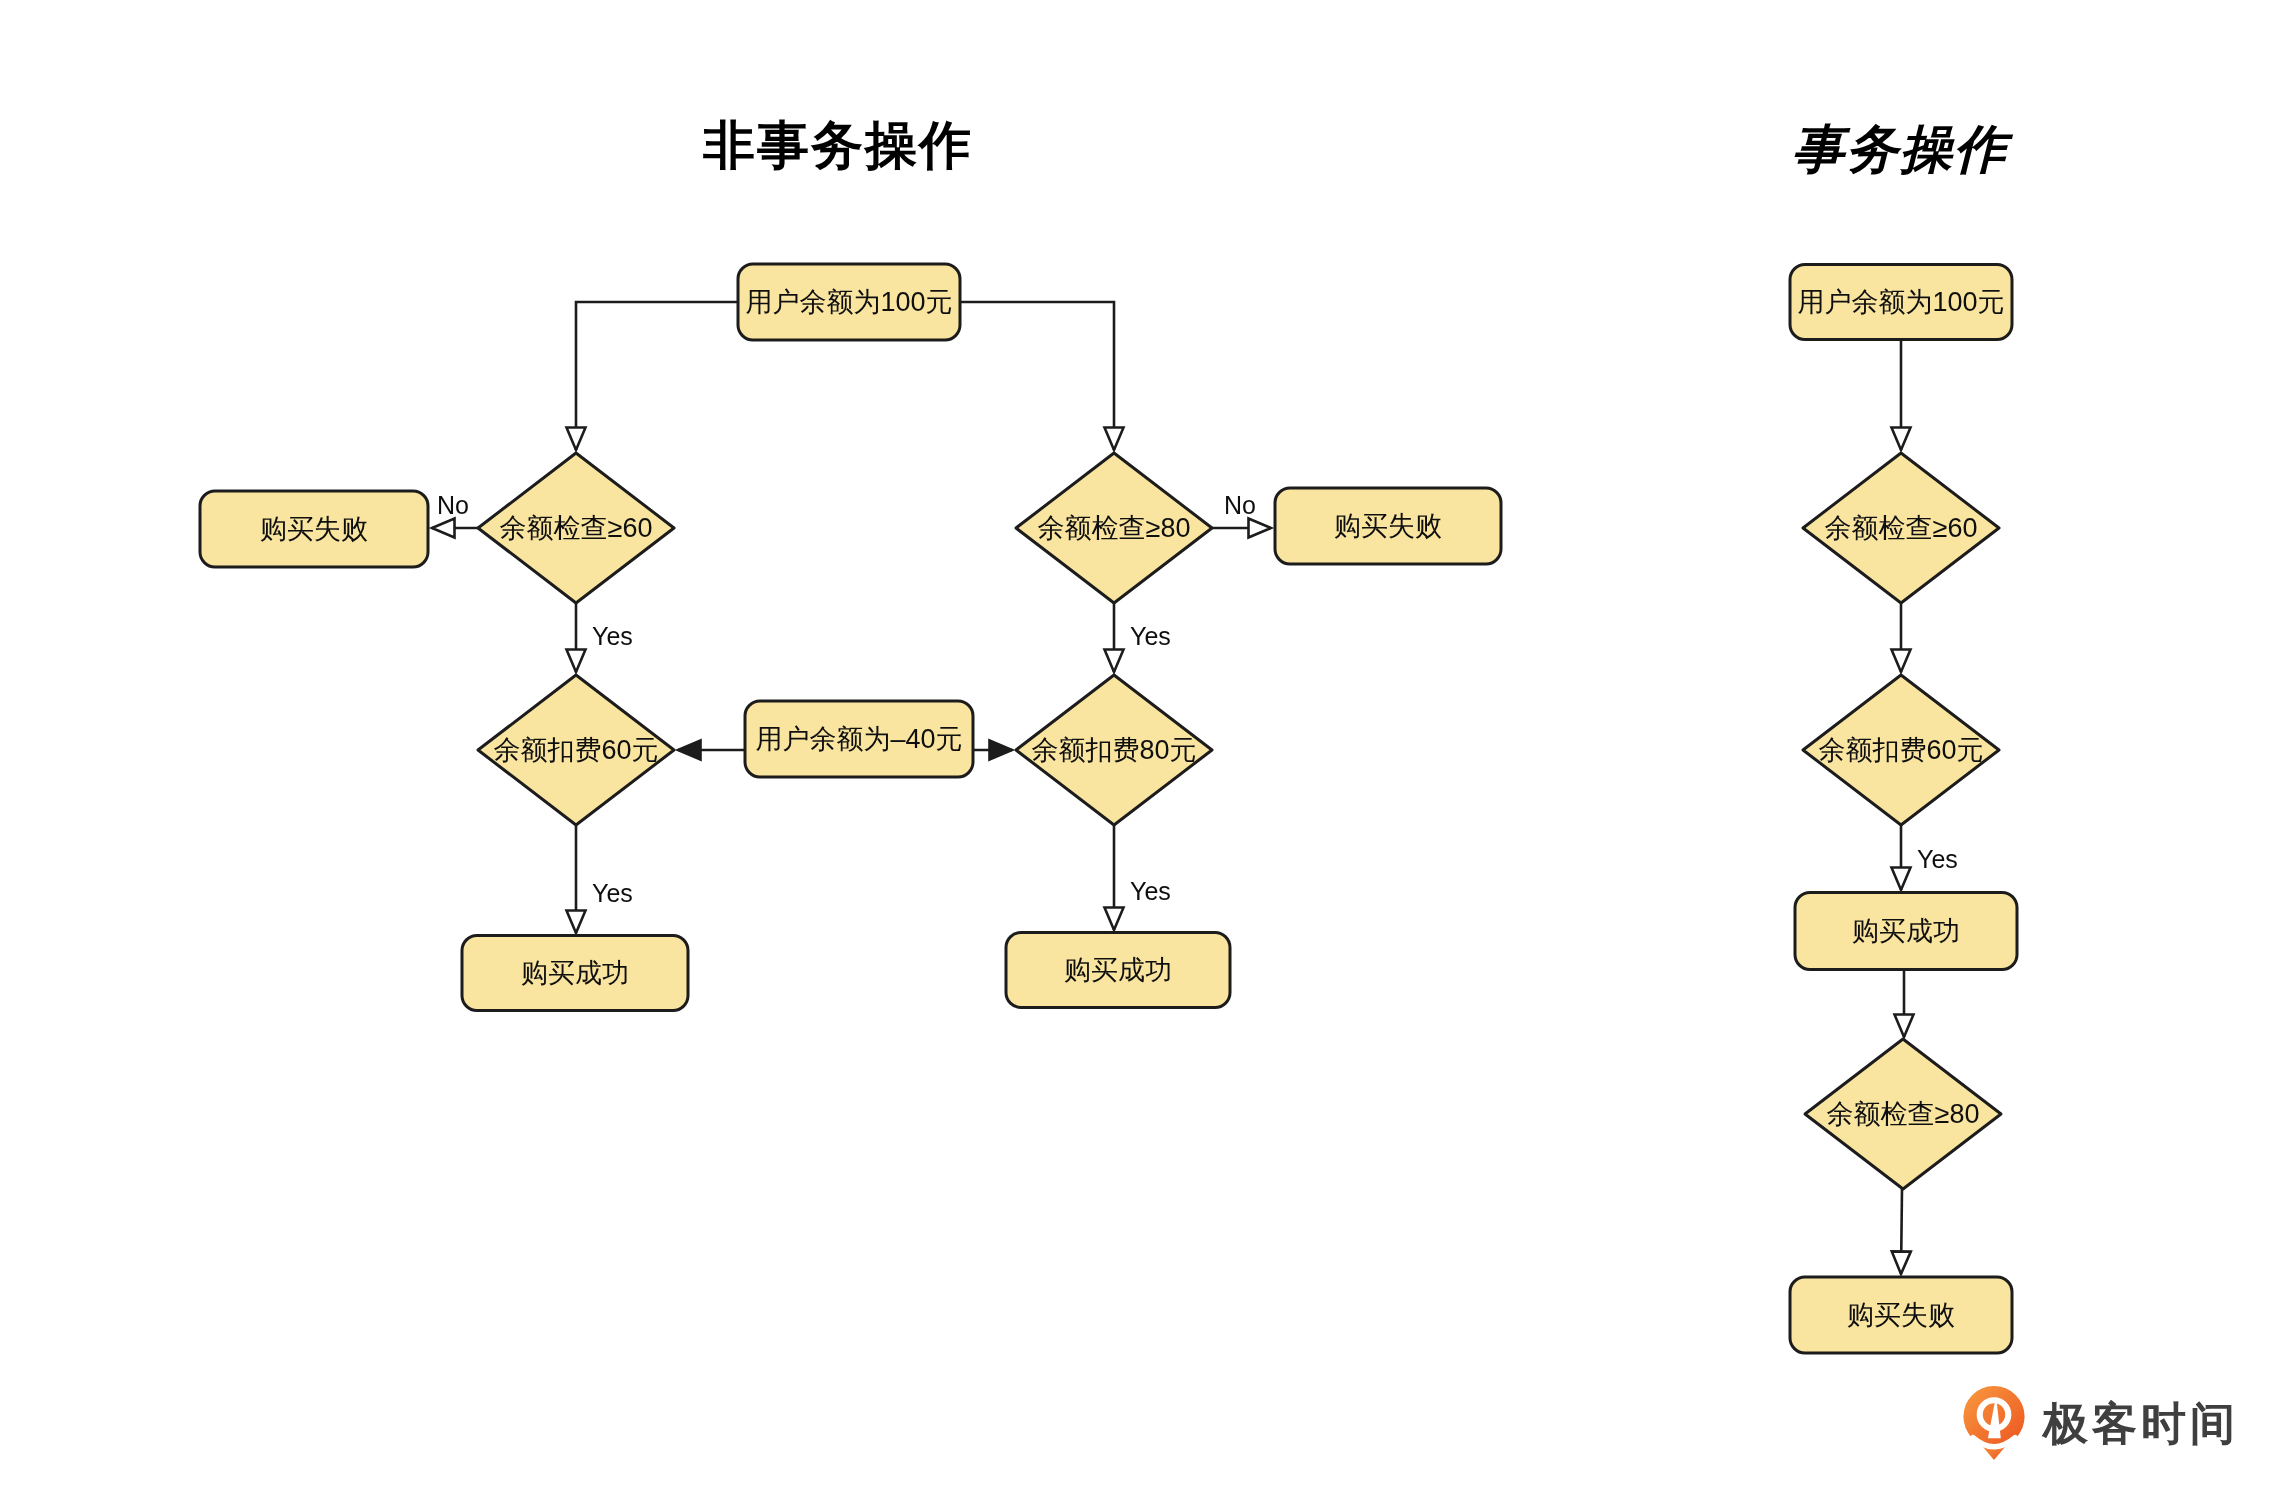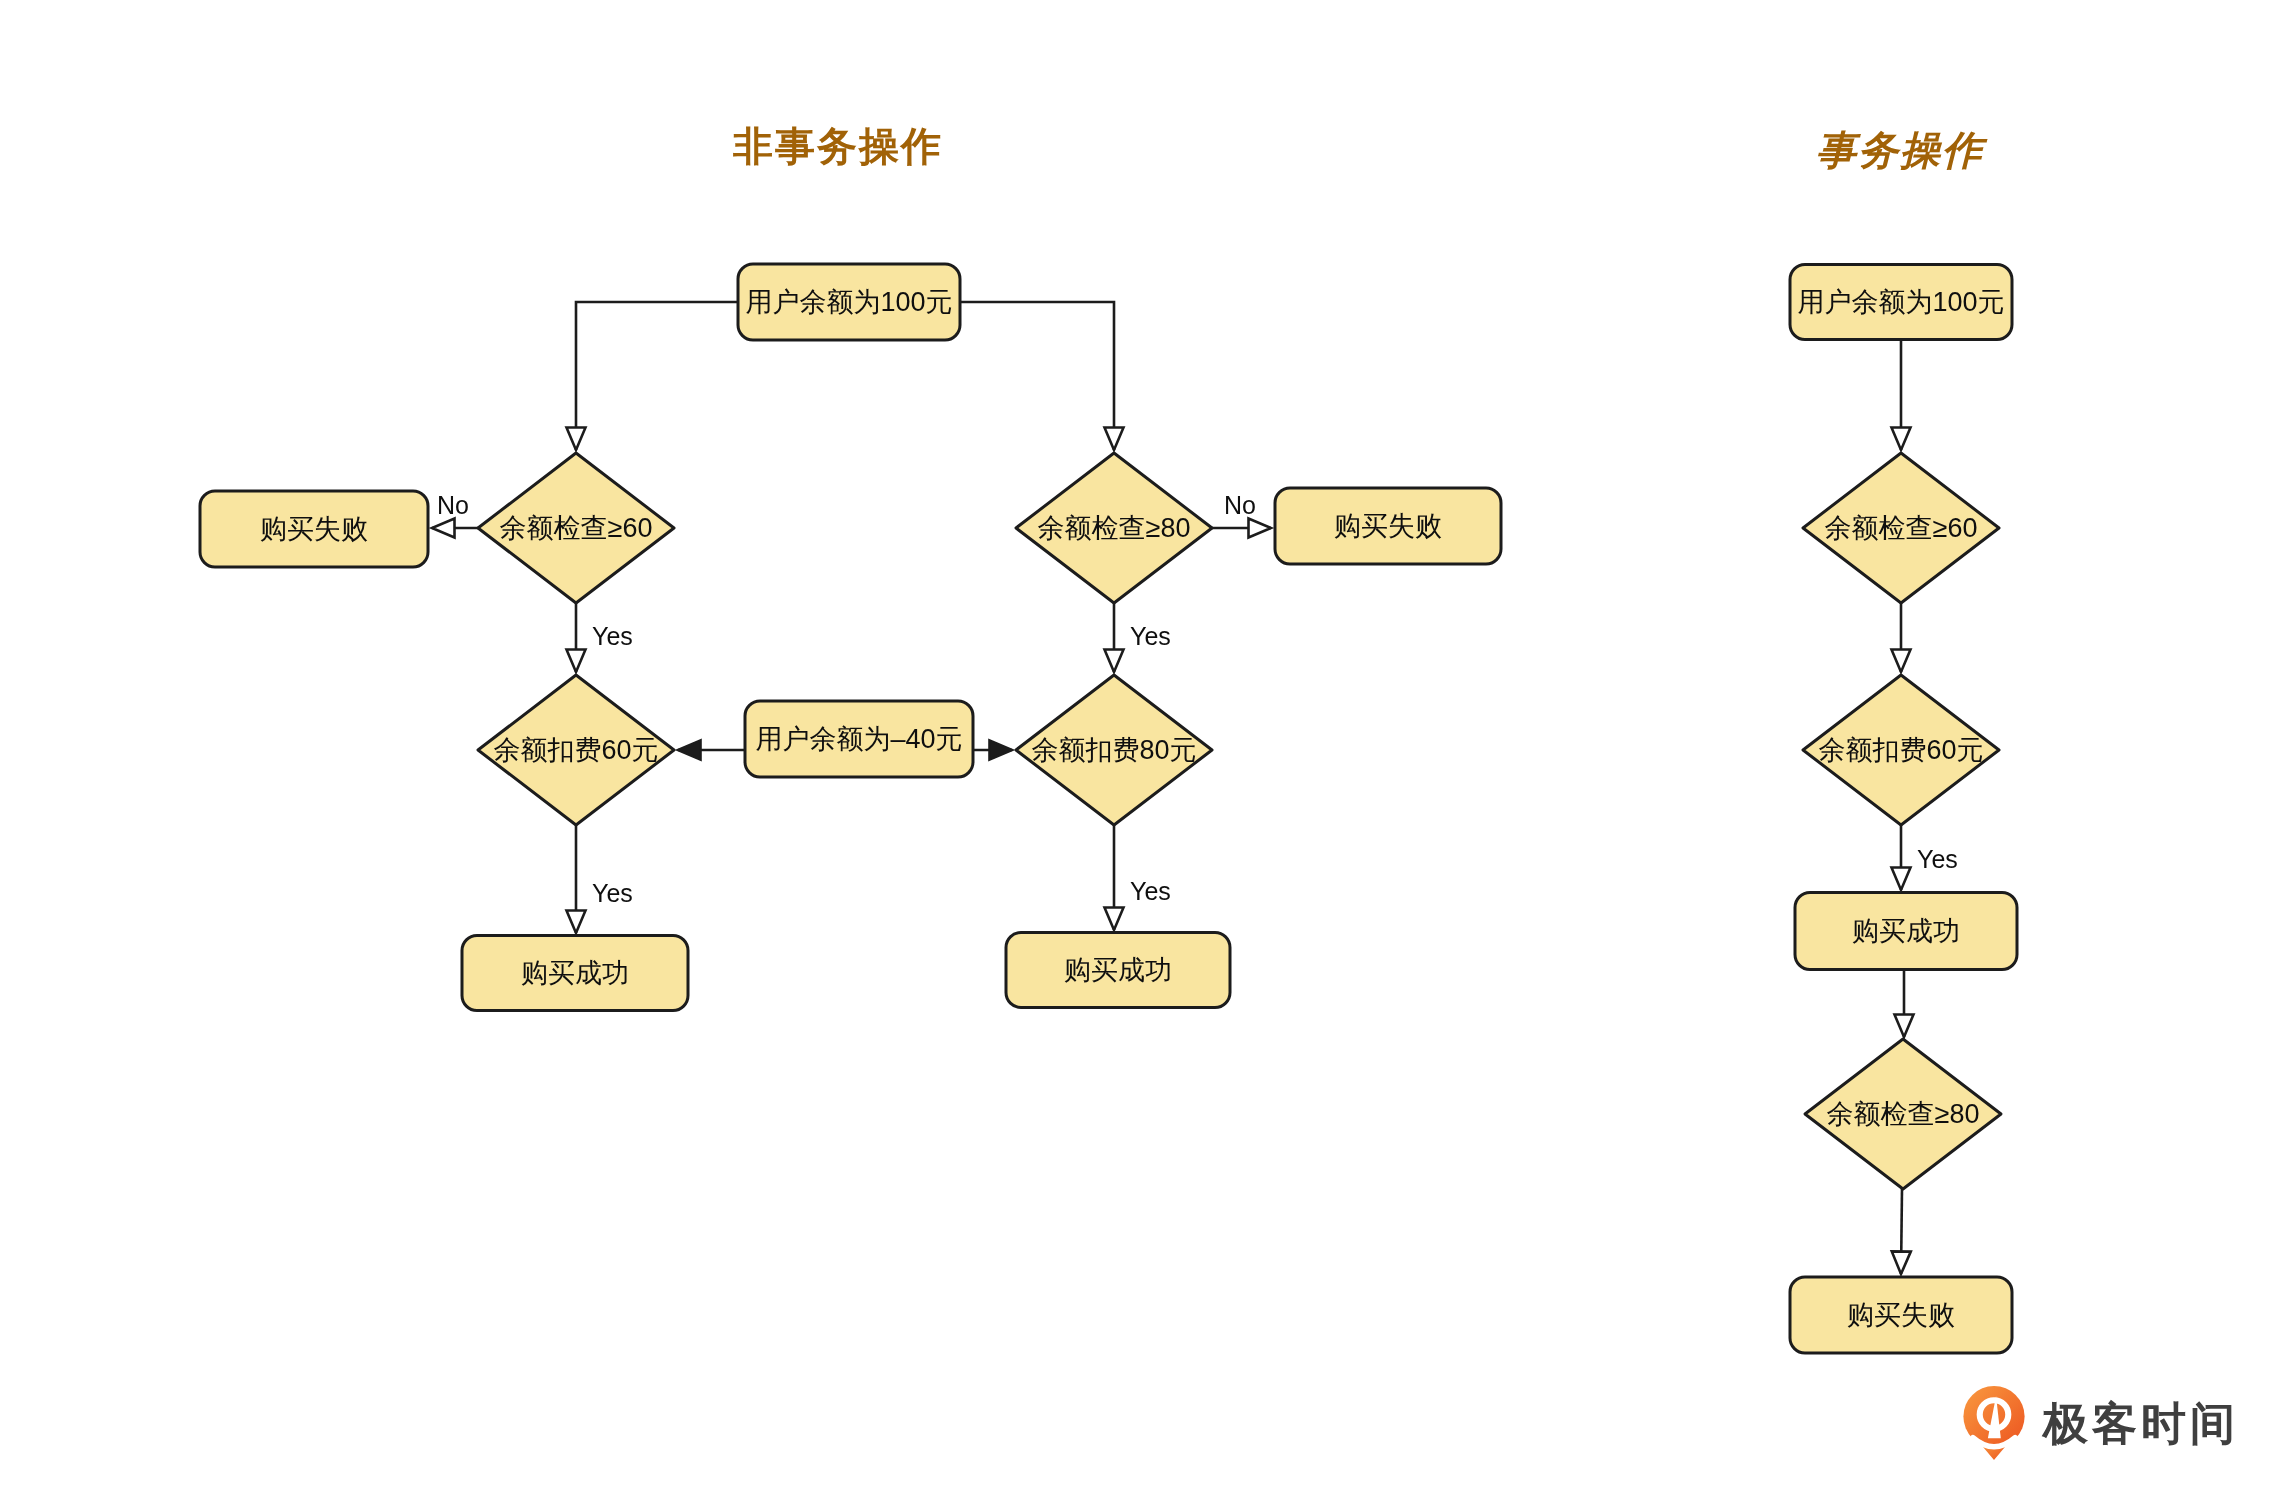--- a/index.html
+++ b/index.html
@@ -5,21 +5,21 @@
   html,body{margin:0;padding:0;}
   body{
     width:2284px;height:1499px;background:#ffffff;position:relative;overflow:hidden;
     font-family:"Liberation Sans", sans-serif;
   }
   .canvas{position:absolute;left:0;top:0;width:2284px;height:1499px;}
   #diagram{position:absolute;left:0;top:0;}
   #diagram text{font-family:"Liberation Sans", sans-serif;}
   .fc-title{
     position:absolute;transform:translate(-50%,-50%);
-    font-size:40px;font-weight:600;color:#a16207;letter-spacing:2px;white-space:nowrap;
+    font-size:52px;font-weight:600;color:#000000;letter-spacing:2px;white-space:nowrap;
   }
   .logo{
     position:absolute;left:1960px;top:1384px;height:80px;
     display:flex;align-items:center;gap:15px;
   }
   .logo-text{
     font-size:45px;font-weight:600;color:#3f3f3f;letter-spacing:4px;white-space:nowrap;
   }
 </style>
 </head>

